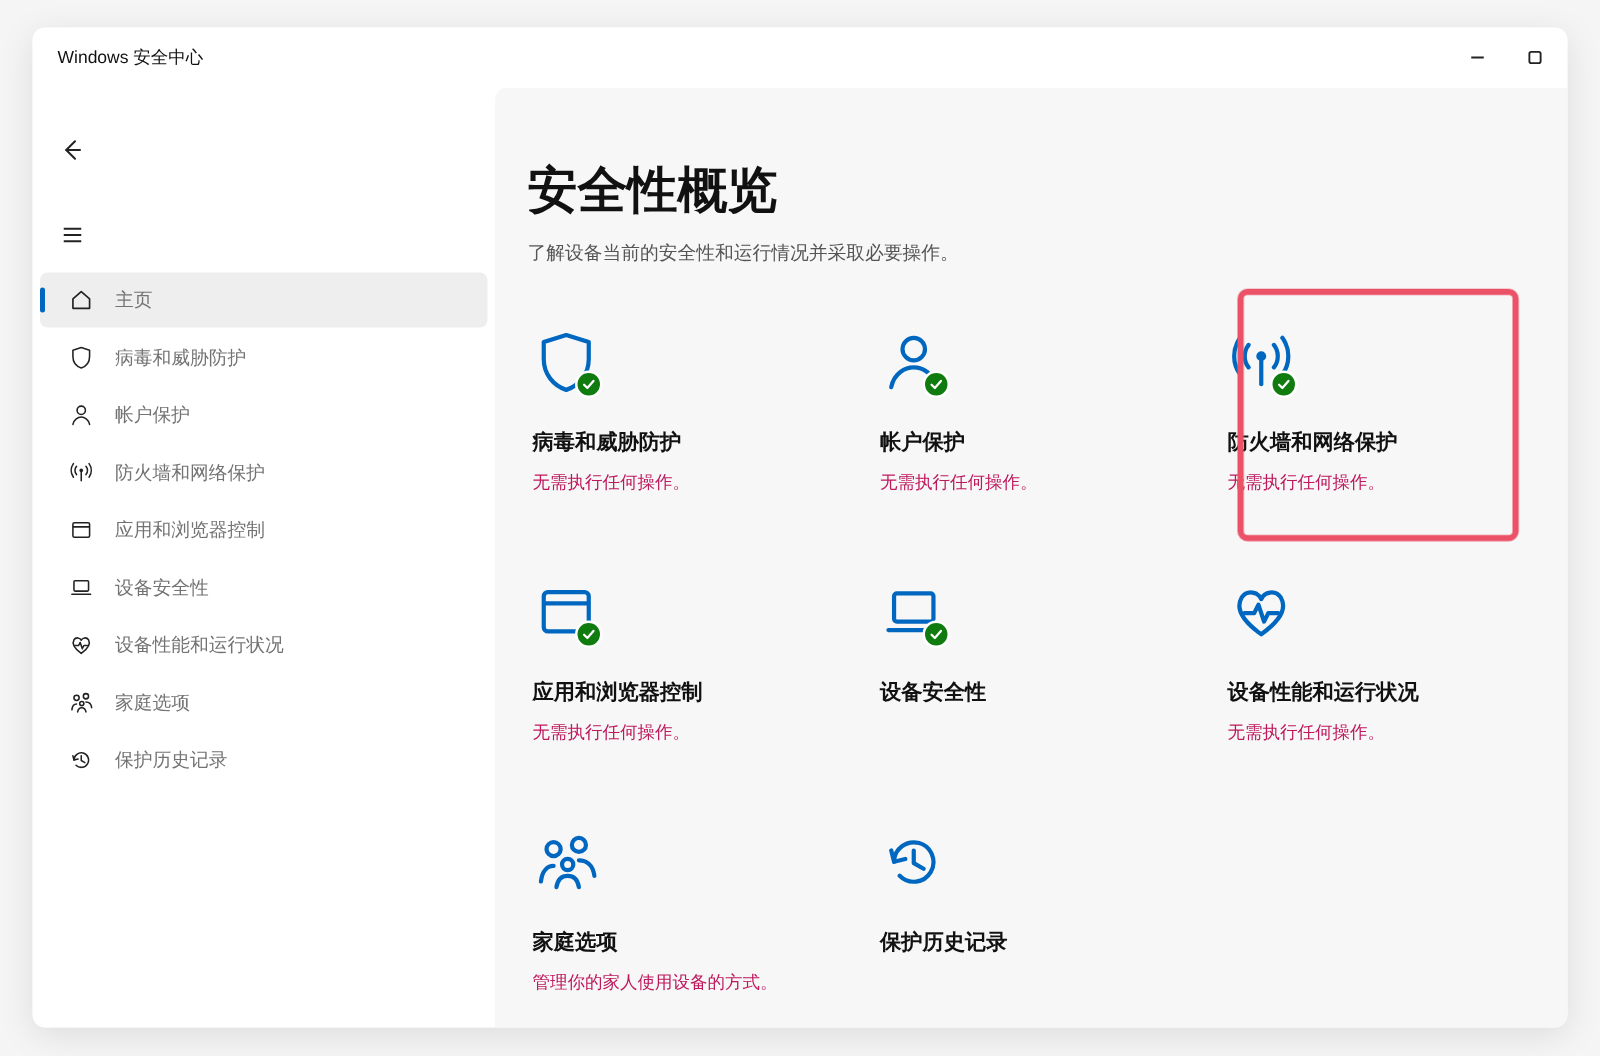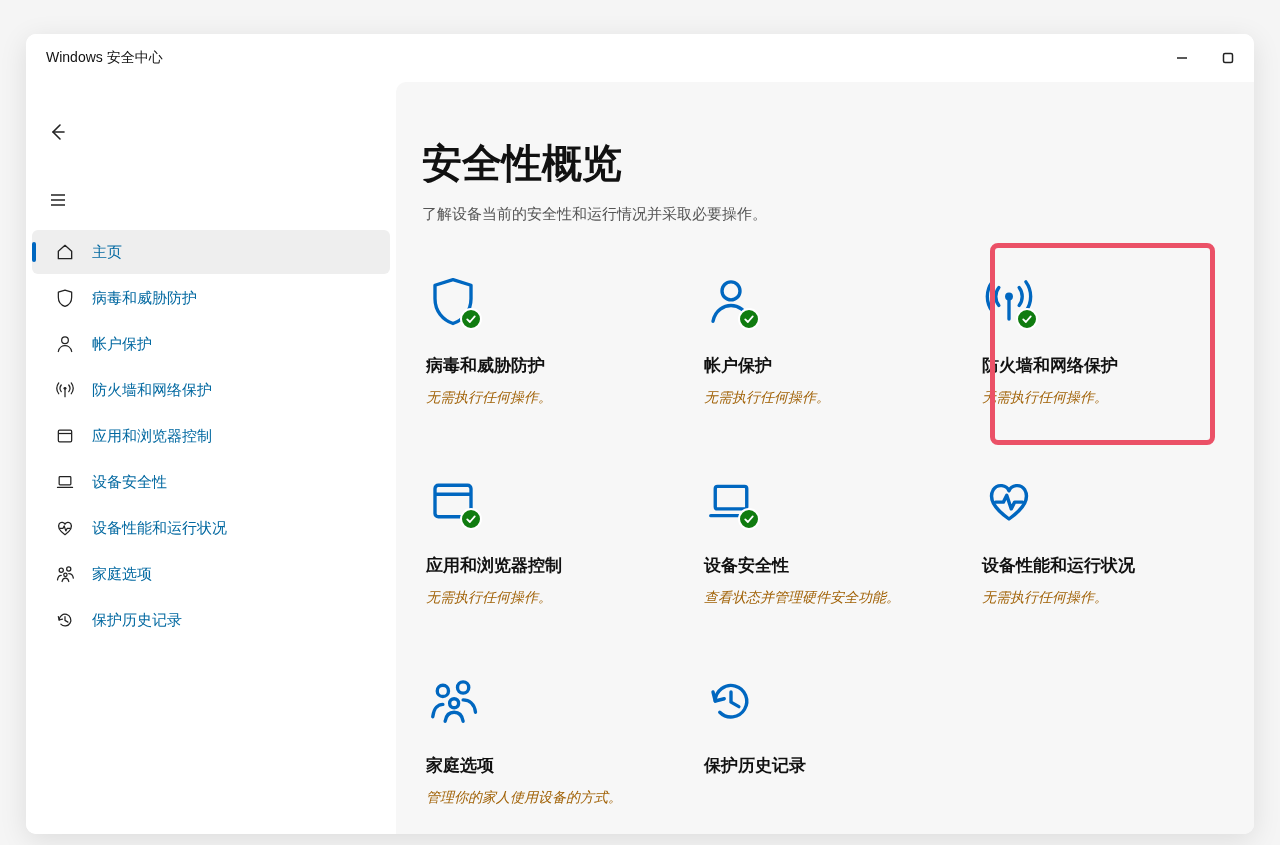--- a/index.html
+++ b/index.html
@@ -1,20 +1,20 @@
 <!DOCTYPE html>
 <html><head>
 <meta charset="utf-8">
 <style>
   * { box-sizing: border-box; margin: 0; padding: 0; }
   html, body { width: 1280px; height: 845px; font-family: "Segoe UI", "Microsoft YaHei", sans-serif; background: #f5f5f5; }
   .window {
     position: absolute; left: 26px; top: 22px; width: 1228px; height: 800px;
     background: #ffffff; border-radius: 10px; box-shadow: 0 6px 28px rgba(0,0,0,.1);
-    display: flex; flex-direction: column; overflow: hidden; margin-top: 12px;
+    display: flex; flex-direction: column; overflow: hidden;
   }
   .titlebar {
     height: 48px; display: flex; align-items: center; justify-content: space-between;
     padding: 0 14px 0 20px; background: #fff;
   }
   .titlebar .title { font-size: 14px; color: #111; }
   .winctrls { display: flex; gap: 22px; align-items: center; }
   .winctrls .ctrl { width: 24px; height: 24px; display:flex; align-items:center; justify-content:center; }
   .body { flex:1; display:flex; min-height:0; }
   .sidebar { width: 370px; background:#fff; padding-top: 30px; }
@@ -23,32 +23,32 @@
   .navitem {
     height: 44px; display:flex; align-items:center; gap: 16px; padding-left: 22px;
     border-radius: 6px; margin: 2px 6px; position:relative;
   }
   .navitem.active { background: #eeeeee; }
   .navitem.active::before {
     content:""; position:absolute; left:0; top:12px; bottom:12px; width:4px;
     background:#0067c0; border-radius: 3px;
   }
   .navitem .icon { width:22px; height:22px; display:flex; align-items:center; justify-content:center; color:#222; }
-  .navitem .label { font-size:15px; color:#0369a1; }
+  .navitem .label { font-size:15px; color:#737373; }
   .content { flex:1; background:#f7f7f7; border-top-left-radius:10px; padding: 54px 4px 24px 26px; overflow:auto; }
   .content h1 { font-size:40px; font-weight:600; color:#111; margin-bottom:14px; }
   .content .subtitle { font-size:15px; color:#555; margin-bottom:40px; }
   .tiles { display:flex; flex-wrap:wrap; gap: 20px 20px; }
   .tile {
     width: 258px; height: 180px; background:#fff0; padding:10px 10px 0 4px;
     display:flex; flex-direction:column; gap:10px;
   }
   .tile .ticon { width:54px; height:54px; margin-bottom:16px; position:relative; }
   .tile .ttitle { font-size:17px; font-weight:600; color:#111; }
-  .tile .tdesc { font-size:14px; color:#a16207; margin-top:2px;font-style:italic; }
+  .tile .tdesc { font-size:14px; color:#be185d; margin-top:2px; }
   .check-badge {
     position:absolute; right:-2px; bottom:-2px; width:22px; height:22px; border-radius:50%;
     background:#107c10; border:2px solid #fff; display:flex; align-items:center; justify-content:center;
   }
   .check-badge svg { width:12px; height:12px; }
   .highlight-box {
     position:absolute; border:5px solid #eb5167; border-radius:8px; pointer-events:none;
   }
   svg { display:block; }
 </style>
@@ -269,21 +269,20 @@
                 <rect x="10" y="11" width="28" height="20" rx="2" fill="none" stroke="#0067c0" stroke-width="3"></rect>
                 <path d="M6 37 H42" stroke="#0067c0" stroke-width="3" stroke-linecap="round"></path>
               </svg>
               <div class="check-badge">
                 <svg viewBox="0 0 16 16">
                   <polyline points="3,8.5 6.5,12 13,4.5" fill="none" stroke="#fff" stroke-width="2.4" stroke-linecap="round" stroke-linejoin="round"></polyline>
                 </svg>
               </div>
             </div>
             <div class="ttitle">设备安全性</div>
-            <div class="tdesc">查看状态并管理硬件安全功能。</div>
           </div>
           <div class="tile">
             <div class="ticon">
               <svg width="100%" height="100%" viewBox="0 0 48 48">
                 <path d="M24 40 C10 30 6 21 10 14 C14 8 22 10 24 15 C26 10 34 8 38 14 C42 21 38 30 24 40 Z" fill="none" stroke="#0067c0" stroke-width="3" stroke-linejoin="round"></path>
                 <polyline points="12,25 19,25 22,19 26,31 29,25 36,25" fill="none" stroke="#0067c0" stroke-width="3" stroke-linejoin="round" stroke-linecap="round"></polyline>
               </svg>
             </div>
             <div class="ttitle">设备性能和运行状况</div>
             <div class="tdesc">无需执行任何操作。</div>

